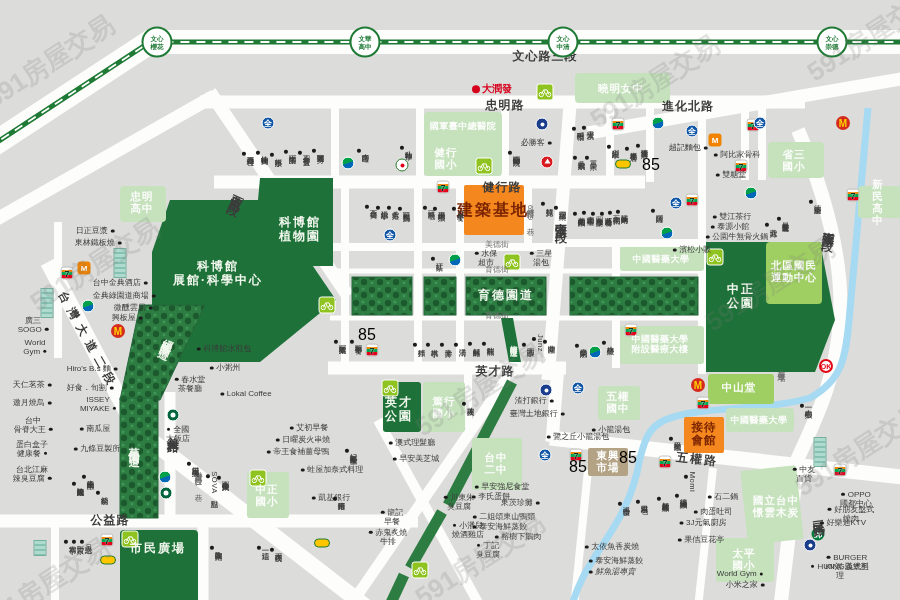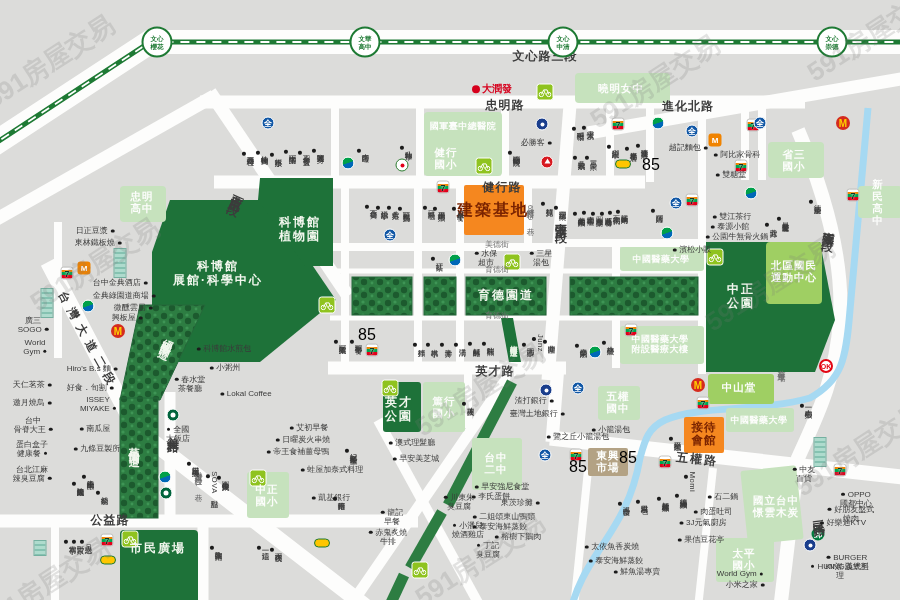--- a/index.html
+++ b/index.html
@@ -271,21 +271,21 @@
       <div class="lb poi" style="left: 504px; top: 517px;">二姐頌東山鴨頭</div>
       <div class="lb poi" style="left: 500px; top: 527px;">泰安海鮮蒸餃</div>
       <div class="lb poi" style="left: 518px; top: 537px;">榕樹下鵝肉</div>
       <div class="lb poi" style="left: 488px; top: 550px;">丁記
 臭豆腐</div>
       <div class="lb pr" style="left: 534px; top: 401px;">渣打銀行</div>
       <div class="lb pr" style="left: 537px; top: 414px;">臺灣土地銀行</div>
       <div class="lb poi" style="left: 578px; top: 437px;">鷺之丘小籠湯包</div>
       <div class="lb poi" style="left: 612px; top: 547px;">太依魚香炭燒</div>
       <div class="lb poi" style="left: 616px; top: 561px;">泰安海鮮蒸餃</div>
-      <div class="lb poi" style="left: 637px; top: 572px;">鮮魚湯專賣</div>
+      <div class="lb poi" style="left: 612px; top: 572px; font-style: italic;">鮮魚湯專賣</div>
       <div class="lb poi" style="left: 611px; top: 430px;">小籠湯包</div>
       <div class="lb poi" style="left: 723px; top: 497px;">石二鍋</div>
       <div class="lb poi" style="left: 713px; top: 512px;">肉蛋吐司</div>
       <div class="lb poi" style="left: 703px; top: 523px;">3J元氣廚房</div>
       <div class="lb poi" style="left: 701px; top: 540px;">果佶豆花亭</div>
       <div class="lb pr" style="left: 740px; top: 574px;">World Gym</div>
       <div class="lb pr" style="left: 745px; top: 585px;">小米之家</div>
       <div class="lb poi" style="left: 804px; top: 474px;">中友
 百貨</div>
       <div class="lb poi" style="left: 856px; top: 499px;">OPPO

